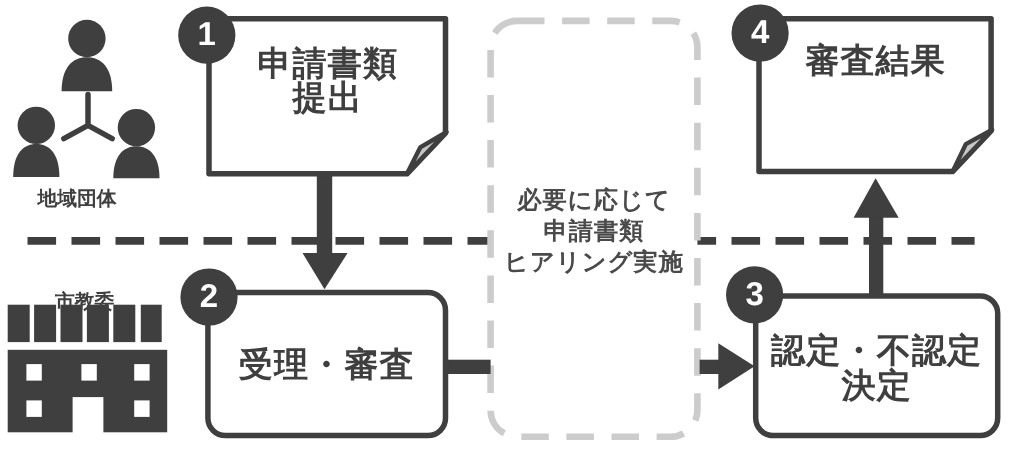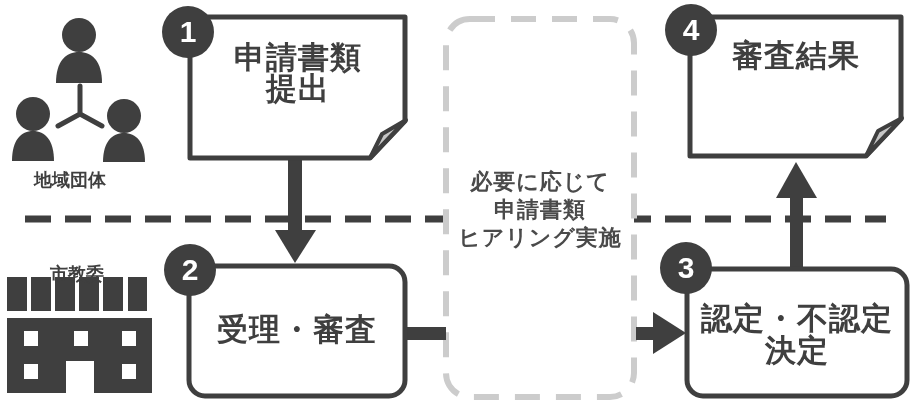--- a/index.html
+++ b/index.html
@@ -110,21 +110,21 @@
   <div class="badge" style="left:162px;top:6px;">1</div>
   <div class="badge" style="left:164px;top:244px;">2</div>
   <div class="badge" style="left:660px;top:242px;">3</div>
   <div class="badge" style="left:665px;top:4px;">4</div>
 
   <div class="txt step-label" style="left:190px;top:42px;width:216px;">
     <div>申請書類</div>
     <div>提出</div>
   </div>
 
-  <div class="txt step-label" style="left:189px;top:316px;width:216px;font-family:Liberation Mono, monospace;">
+  <div class="txt step-label" style="left:189px;top:316px;width:216px;">
     <div>受理・審査</div>
   </div>
 
   <div class="txt step-label step3-label" style="left:687px;top:303px;width:220px;">
     <div>認定・不認定</div>
     <div>決定</div>
   </div>
 
   <div class="txt step-label" style="left:690px;top:42px;width:212px;font-family:Liberation Mono, monospace;">
     <div>審査結果</div>

